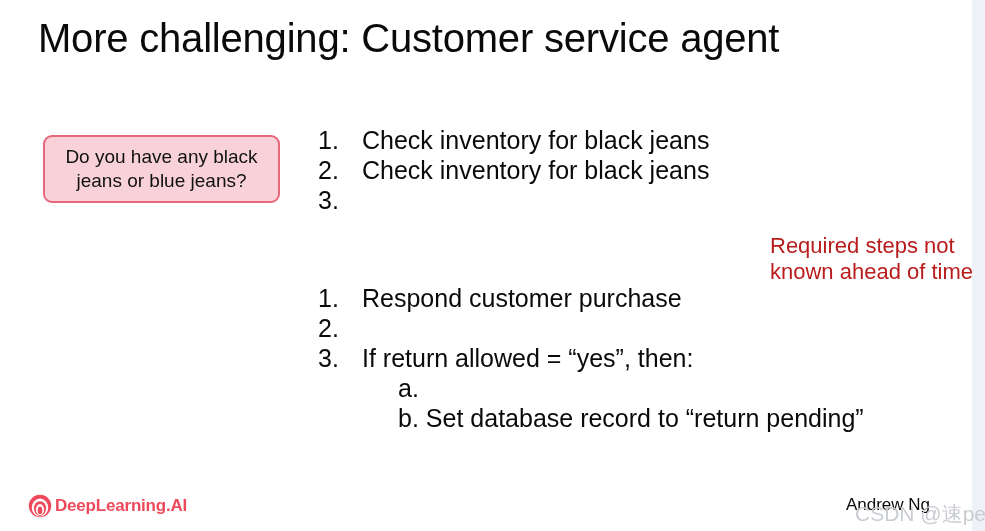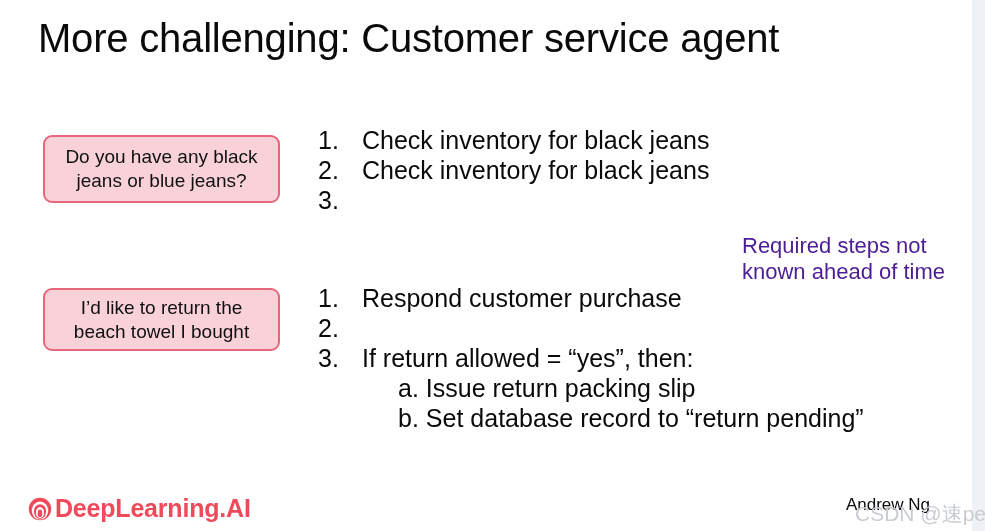--- a/index.html
+++ b/index.html
@@ -107,45 +107,45 @@
     flex: 0 0 auto;
     padding-right: 7px;
   }
   .substep-text {
     flex: 0 0 auto;
   }
 
   
   #annotation {
     position: absolute;
-    left: 742px;
+    left: 770px;
     top: 233px;
     width: 205px;
     font-size: 22px;
     line-height: 26px;
-    color: #4c1d95;
+    color: #b91c1c;
   }
 
   
   #footer-logo {
     position: absolute;
     left: 28px;
     top: 494px;
     display: flex;
     align-items: center;
     gap: 3px;
   }
   #logo-mark {
     width: 24px;
     height: 24px;
     flex: 0 0 24px;
     display: block;
   }
   #logo-text {
-    font-size: 25px;
+    font-size: 17px;
     font-weight: bold;
     color: #ef4a5b;
     letter-spacing: -0.2px;
   }
 
   #author {
     position: absolute;
     right: 55px;
     top: 495px;
     font-size: 17px;
@@ -183,39 +183,35 @@
     </div>
     <div class="step-row">
       <span class="step-num">2.</span>
       <span class="step-text">Check inventory for black jeans</span>
     </div>
     <div class="step-row">
       <span class="step-num">3.</span>
     </div>
   </div>
 
-  <div class="callout" id="callout-2">
-    <span class="callout-text">I’d like to return the beach towel I bought</span>
-  </div>
 
   <div class="steps" id="steps-2">
     <div class="step-row">
       <span class="step-num">1.</span>
       <span class="step-text">Respond customer purchase</span>
     </div>
     <div class="step-row">
       <span class="step-num">2.</span>
     </div>
     <div class="step-row">
       <span class="step-num">3.</span>
       <span class="step-text">If return allowed = “yes”, then:</span>
     </div>
     <div class="substep-row">
       <span class="substep-label">a.</span>
-      <span class="substep-text">Issue return packing slip</span>
     </div>
     <div class="substep-row">
       <span class="substep-label">b.</span>
       <span class="substep-text">Set database record to “return pending”</span>
     </div>
   </div>
 
   <div id="annotation">Required steps not known ahead of time</div>
 
   <div id="footer-logo">

